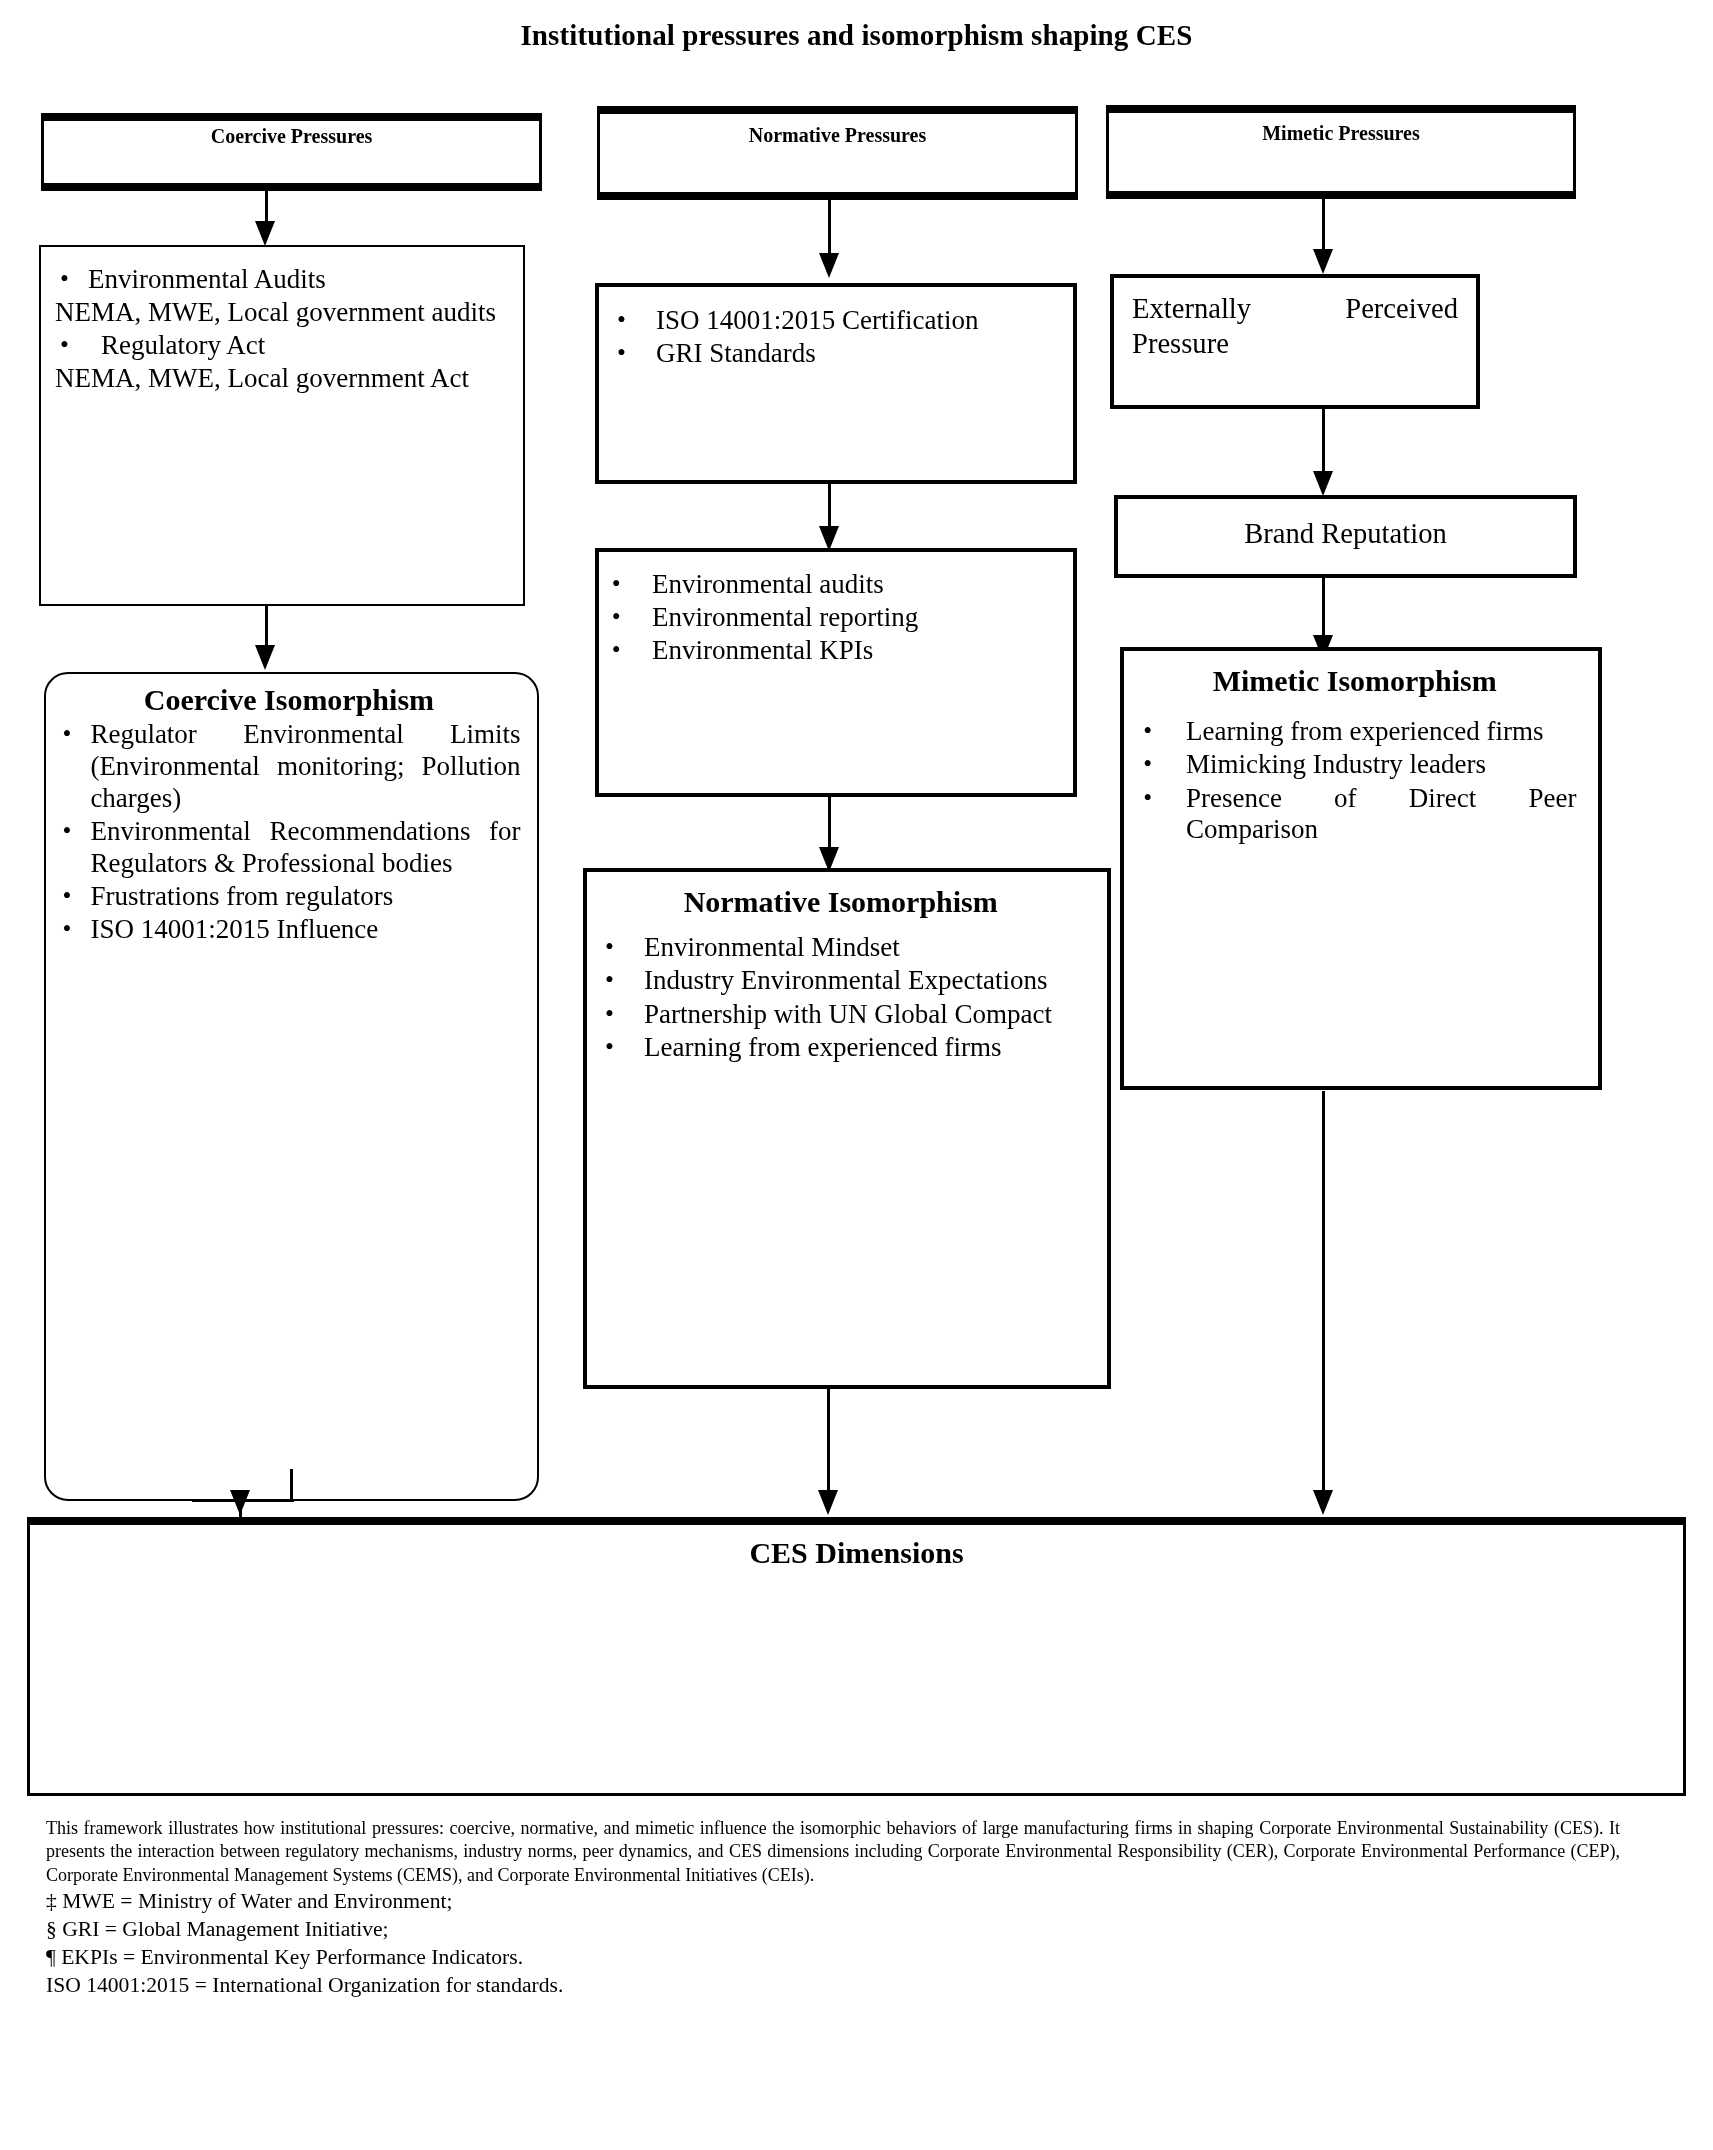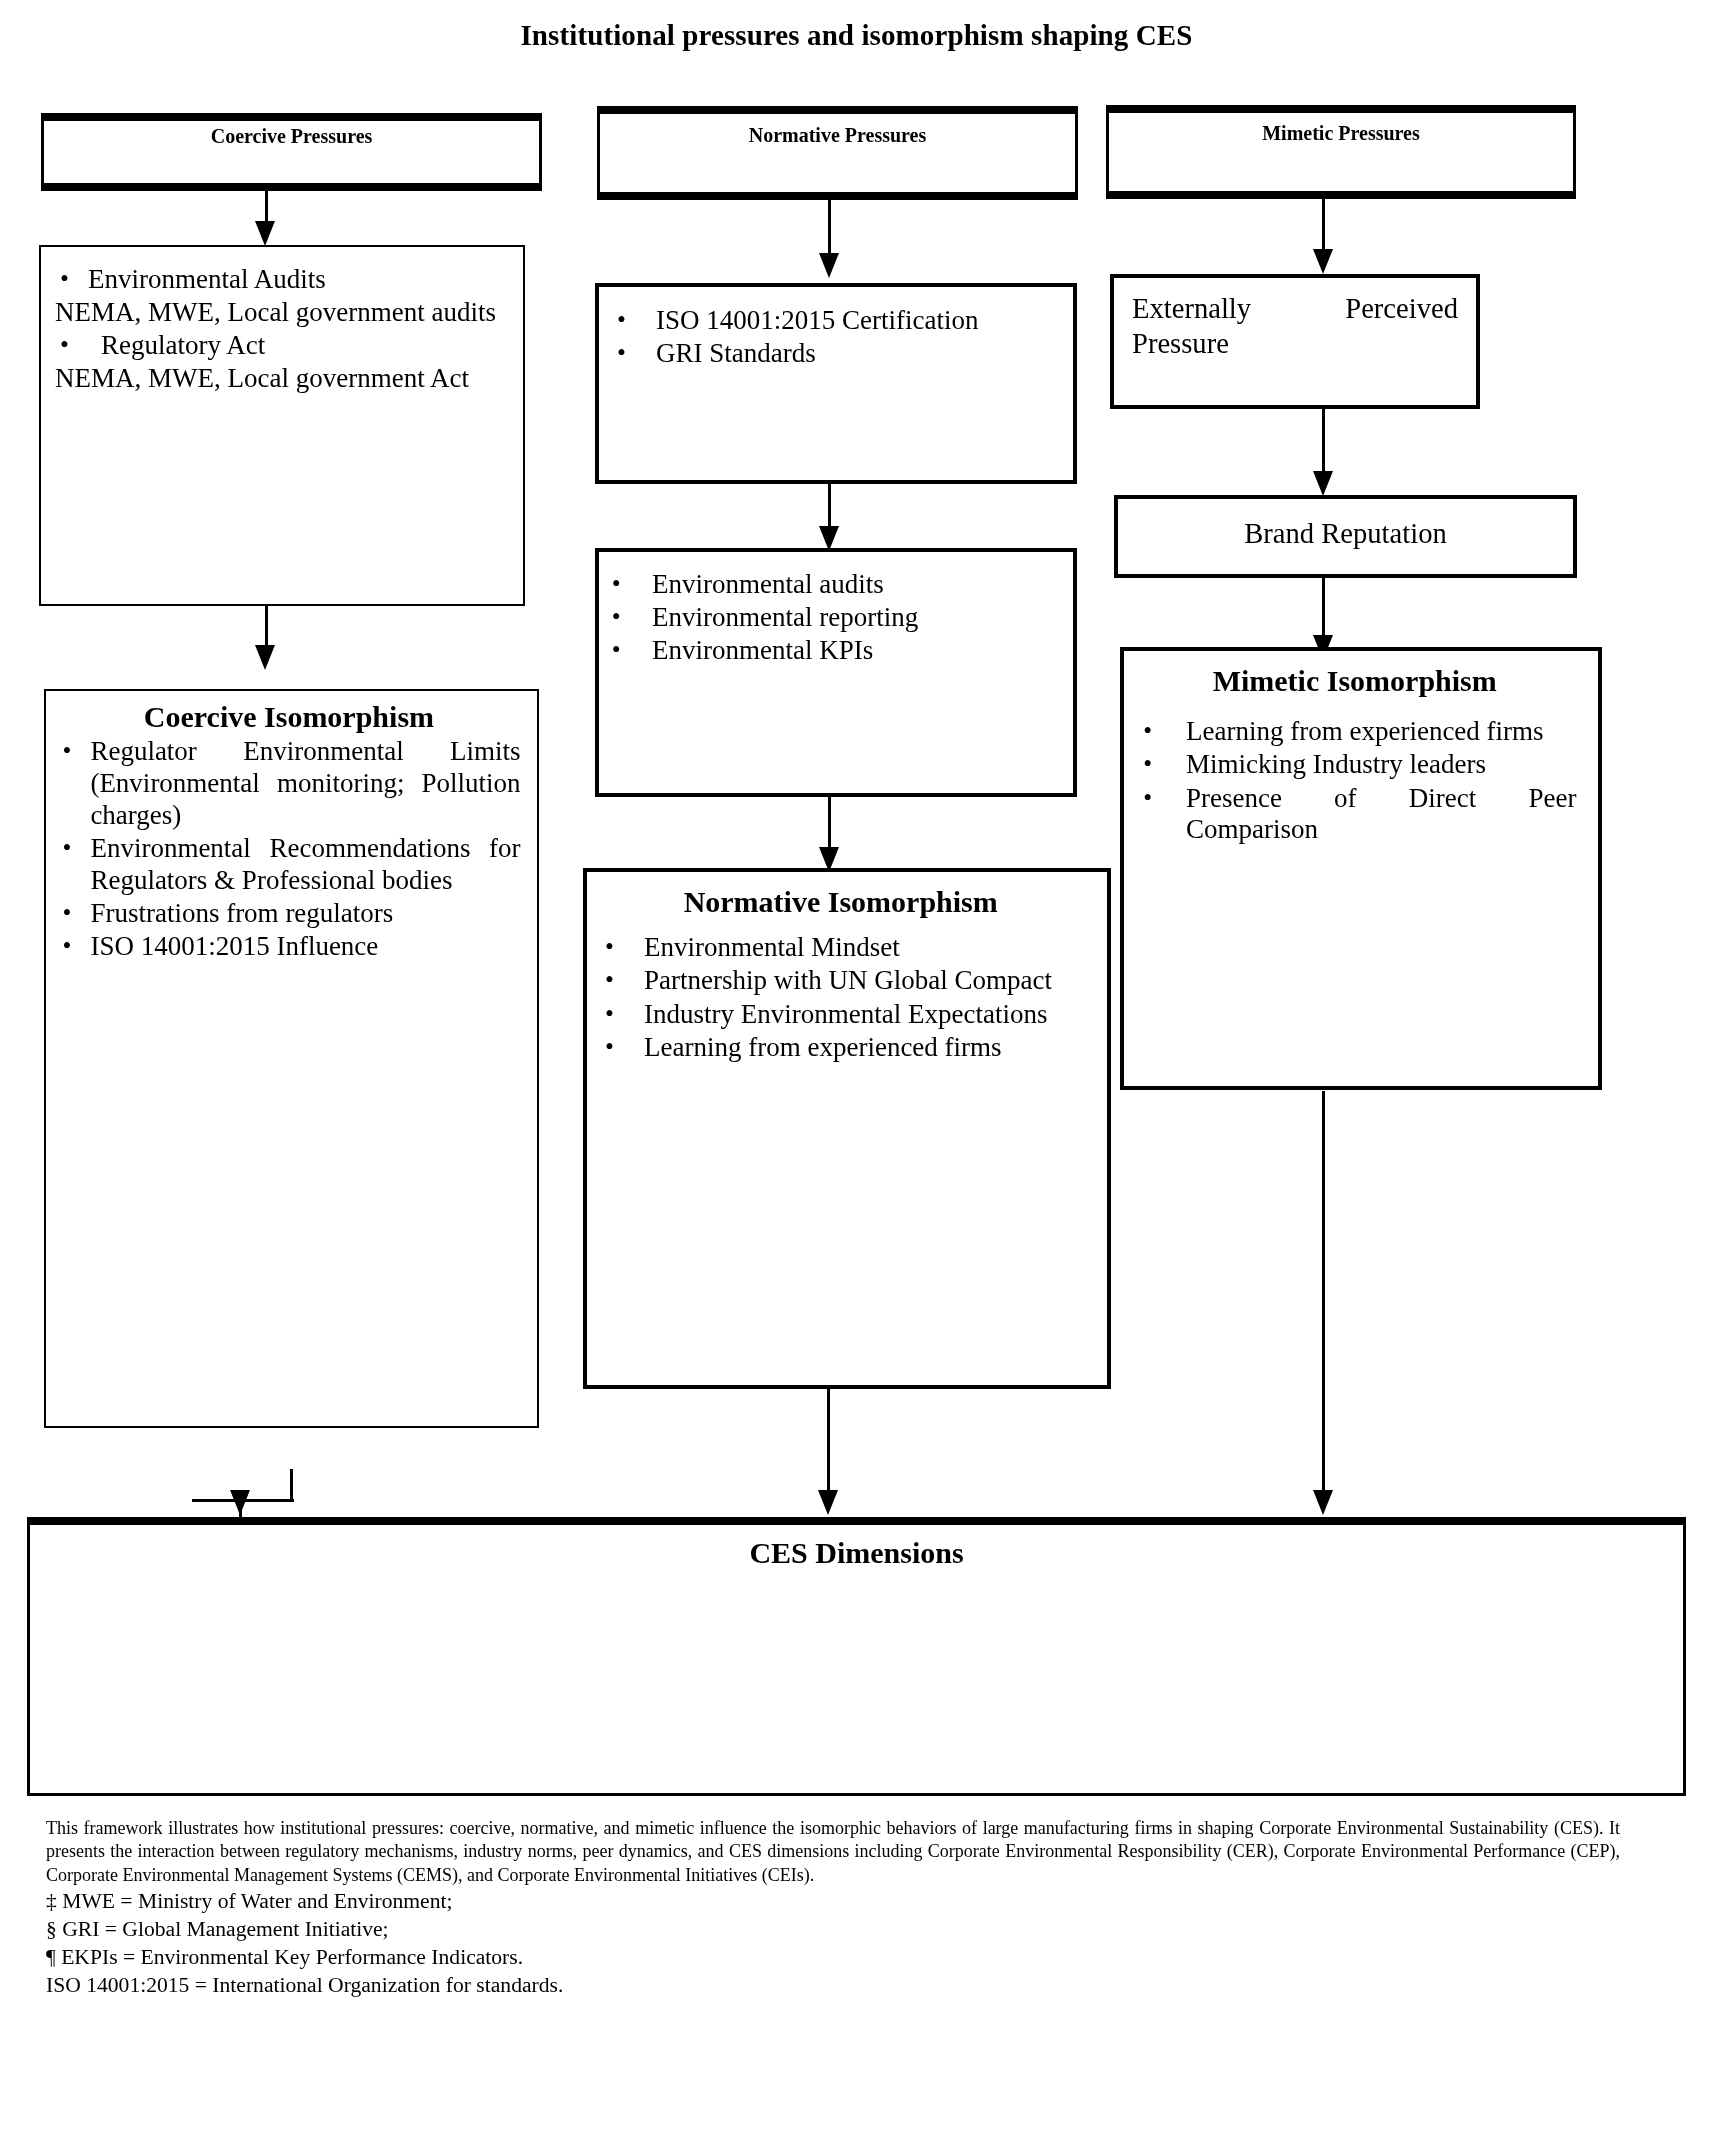--- a/index.html
+++ b/index.html
@@ -79,21 +79,21 @@
       </li>
       <li class="nobullet" style="padding-left:0;">
         <span class="jblock">NEMA, MWE, Local government Act</span>
       </li>
     </ul>
   </div>
 
   <div class="vline" style="left:265px;top:606px;height:43px;"></div>
   <div class="arrowhead" style="left:255px;top:645px;"></div>
 
-  <div class="box" style="left:44px;top:689px;width:495px;height:739px;padding:9px 16.5px 6.3px 11.4px;">
+  <div class="box" style="left:44px;top:672px;width:495px;height:829px;padding:9px 16.5px 6.3px 11.4px;border-radius:24px;">
     <div class="boxtitle">Coercive Isomorphism</div>
     <ul class="bl bl-a" style="margin-top:2.5px;">
       <li>
           <span class="jblock">Regulator Environmental Limits (Environmental monitoring; Pollution charges)</span>
         </li>
       <li>
           <span class="jblock">Environmental Recommendations for Regulators &amp; Professional bodies</span>
         </li>
       <li>
           <span class="jblock">Frustrations from regulators</span>
@@ -147,24 +147,24 @@
   <div class="vline" style="left:828px;top:797px;height:57px;"></div>
   <div class="arrowhead" style="left:819px;top:847px;"></div>
 
   <div class="box thickbox" style="left:583px;top:868px;width:528px;height:521px;padding:12.7px 21.6px 6.3px 9px;">
     <div class="boxtitle">Normative Isomorphism</div>
     <ul class="bl bl-b" style="margin-top:14px;">
       <li>
           <span class="jblock">Environmental Mindset</span>
         </li>
       <li>
+          <span class="jblock">Industry Environmental Expectations</span>
+        </li>
+      <li>
           <span class="jblock">Partnership with UN Global Compact</span>
-        </li>
-      <li>
-          <span class="jblock">Industry Environmental Expectations</span>
         </li>
       <li>
           <span class="jblock">Learning from experienced firms</span>
         </li>
     </ul>
   </div>
 
   <div class="vline" style="left:827px;top:1389px;height:114px;"></div>
   <div class="arrowhead" style="left:818px;top:1490px;"></div>
 

